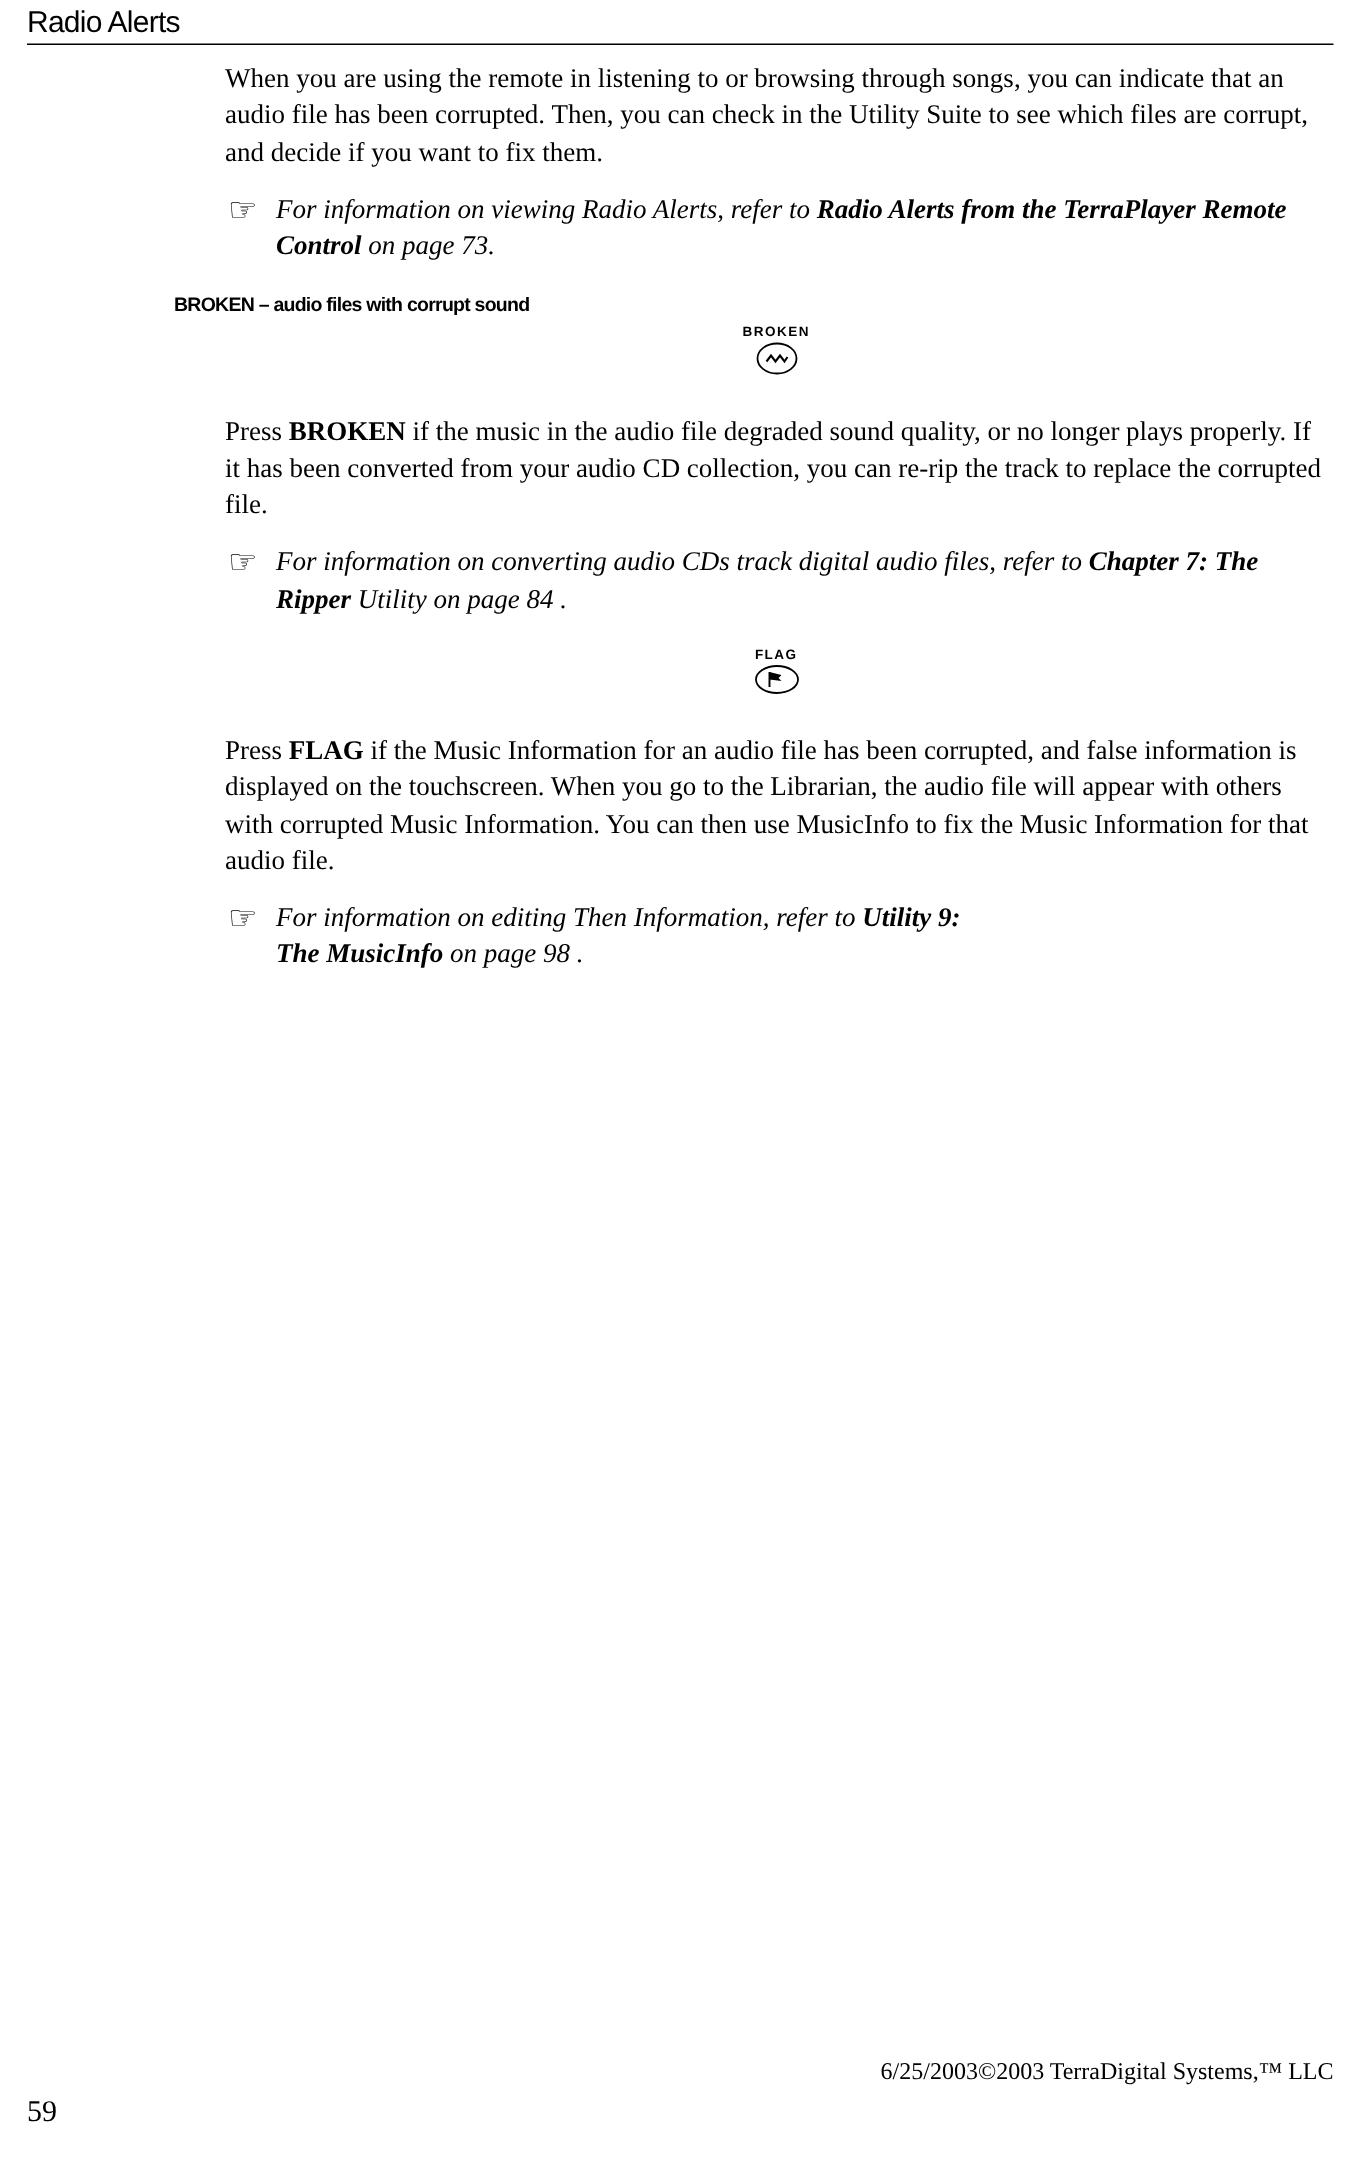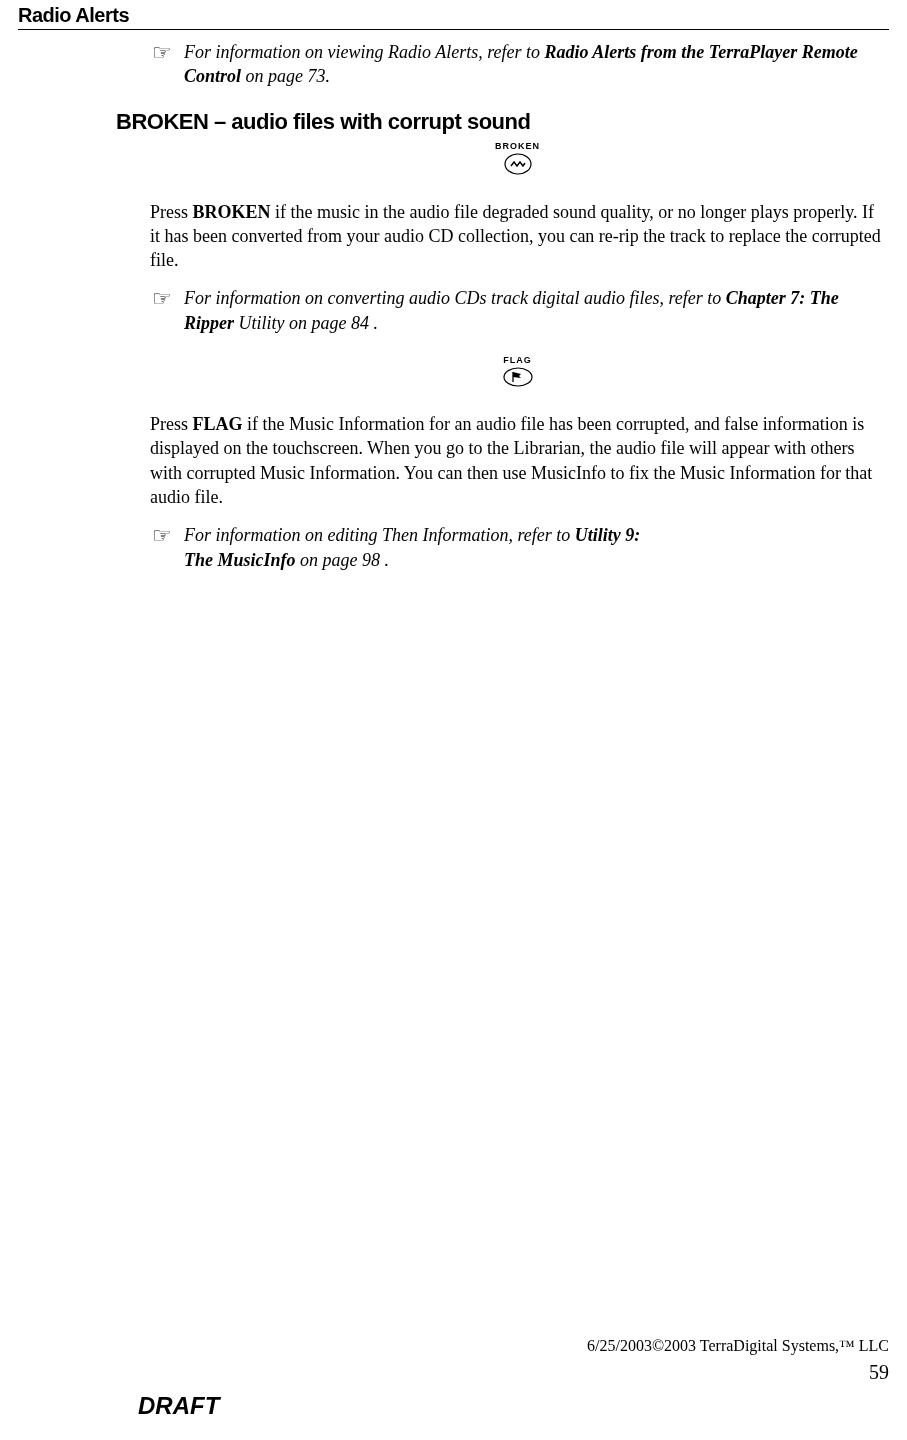--- a/index.html
+++ b/index.html
@@ -8,21 +8,21 @@
       height: 1440px;
       background: white;
       font-family: 'Times New Roman', Times, serif;
       font-size: 18px;
       color: black;
       position: relative;
       padding: 0 18px;
     }
     .page-header {
       font-family: Arial, sans-serif;
-      font-weight: 700;
+      font-weight: 400;
       font-size: 20px;
       border-bottom: 1.5px solid black;
       padding-top: 4px;
       padding-bottom: 2px;
       margin-bottom: 10px;
       letter-spacing: -0.5px;
     }
     .content-area {
       padding-left: 132px;
       padding-right: 4px;
@@ -45,21 +45,21 @@
       padding-left: 2px;
       font-size: 22px;
       margin-top: -2px;
     }
     .pointer-text { flex: 1; }
     .pointer-text .bold-italic { font-weight: bold; font-style: italic; }
     .pointer-text .italic { font-style: italic; text-align: center; }
     .sub-heading {
       font-family: Arial, sans-serif;
       font-weight: 900;
-      font-size: 22px;
+      font-size: 13px;
       margin-bottom: 6px;
       margin-left: -34px;
       letter-spacing: -0.5px;
     }
     .button-figure {
       text-align: center;
       margin-bottom: 20px;
     }
     .button-label {
       font-family: Arial, sans-serif;
@@ -80,40 +80,41 @@
       right: 18px;
     }
     .footer-row {
       display: flex;
       justify-content: flex-end;
       font-size: 16px;
     }
     .footer-date { }
     .footer-copyright { }
     .footer-page {
-      text-align: right;
+      text-align: left;
       font-size: 20px;
       margin-top: 6px;
     }
     .footer-draft {
       font-family: Arial, sans-serif;
       font-weight: bold;
       font-style: italic;
       font-size: 24px;
       padding-left: 120px;
       margin-top: 8px;
     }
   </style>
 </head>
 <body>
 
 <div class="page-header">Radio Alerts</div>
 
 <div class="content-area">
 
+  <p class="body-text">When you are using the remote in listening to or browsing through songs, you can indicate that an audio file has been corrupted.  Then, you can check in the Utility Suite to see which files are corrupt, and decide if you want to fix them.</p>
 
   <div class="pointer-block">
     <div class="pointer-icon">☞</div>
     <div class="pointer-text">
       <span>For information on viewing Radio Alerts, refer to </span><span class="bold-italic">Radio Alerts  from the TerraPlayer Remote Control</span><span> on page 73.</span>
     </div>
   </div>
 
   <div class="sub-heading">BROKEN – audio files with corrupt sound</div>
 
@@ -164,14 +165,13 @@
   </div>
 
 </div>
 
 <div class="footer">
   <div class="footer-row">
     <div class="footer-date">6/25/2003</div>
     <div class="footer-copyright">©2003 TerraDigital Systems,™ LLC</div>
   </div>
   <div class="footer-page">59</div>
-  <div class="footer-draft">DRAFT</div>
 </div>
 
 </body></html>

